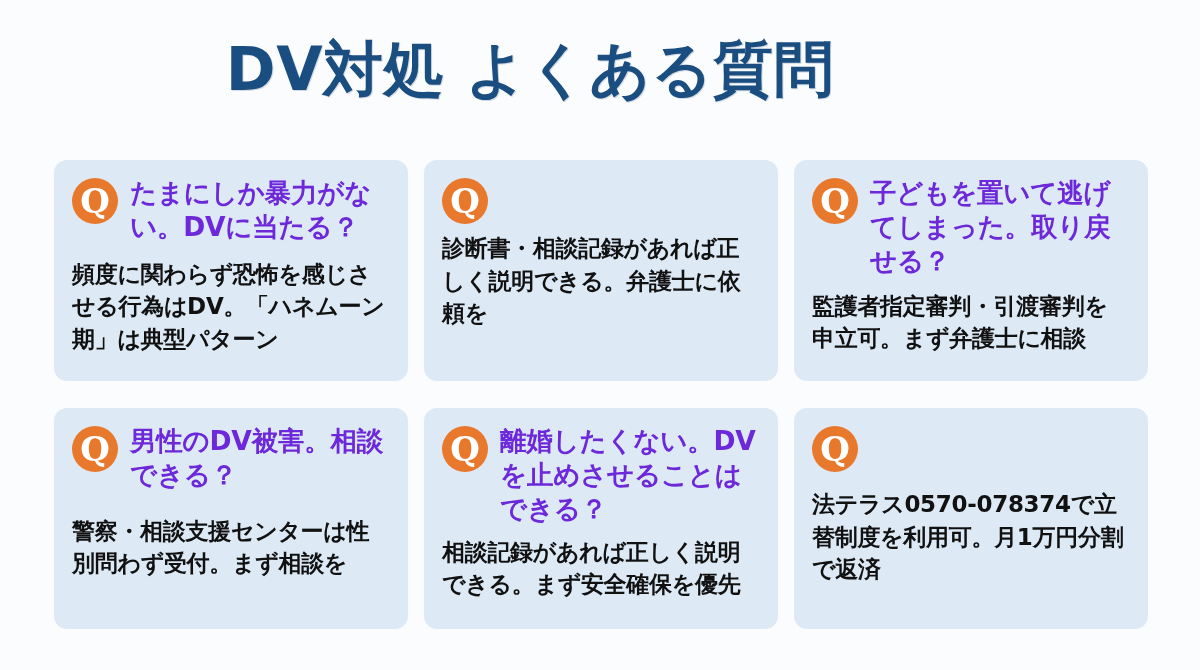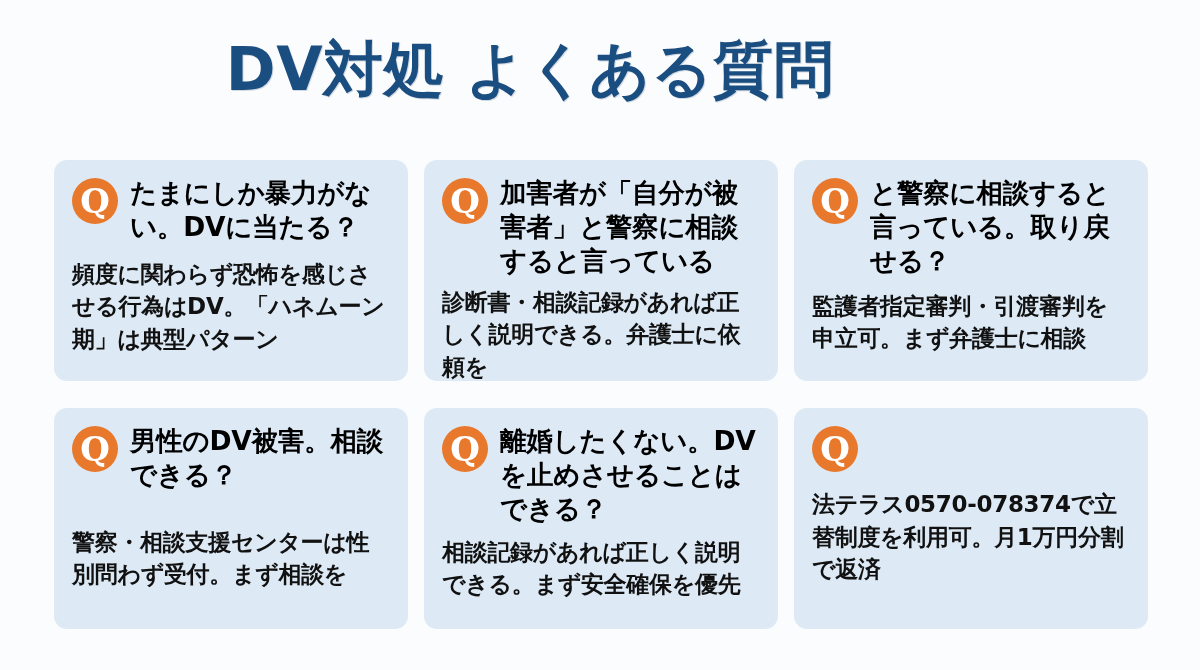--- a/index.html
+++ b/index.html
@@ -82,38 +82,38 @@
     line-height: 46px;
     text-align: center;
     margin-top: 2px;
   }
 
   .q-text {
     flex: 1 1 auto;
     font-size: 26.5px;
     line-height: 1.28;
     font-weight: 700;
-    color: #000000;
+    color: #6d28d9;
     letter-spacing: -0.2px;
   }
 
   .a-text {
     margin-top: 12px;
     font-size: 23px;
     line-height: 1.42;
     font-weight: 700;
     color: #111111;
     letter-spacing: -0.3px;
   }
 
   
   .card.c1 .a-text { margin-top: 14px; }
   .card.c2 .a-text { margin-top: 10px; font-family: Liberation Mono, monospace; }
   .card.c3 .a-text { margin-top: 12px; }
-  .card.c4 .a-text { margin-top: 34px; }
+  .card.c4 .a-text { margin-top: 23px; }
   .card.c5 .a-text { margin-top: 10px; }
   .card.c6 .a-text { margin-top: 16px; }
 </style>
 </head>
 <body>
 
 <div class="page">
 
   <div class="title-wrap">
     <h1 class="page-title">DV対処 よくある質問</h1>
@@ -125,29 +125,28 @@
       <div class="card-head">
         <div class="q-badge">Q</div>
         <div class="q-text">たまにしか暴力がない。DVに当たる？</div>
       </div>
       <div class="a-text">頻度に関わらず恐怖を感じさせる行為はDV。「ハネムーン期」は典型パターン</div>
     </div>
 
     <div class="card c2">
       <div class="card-head">
         <div class="q-badge">Q</div>
-        <div class="q-text">加害者が「自分が被害者」と警察に相談すると言っている</div>
       </div>
       <div class="a-text">診断書・相談記録があれば正しく説明できる。弁護士に依頼を</div>
     </div>
 
     <div class="card c3">
       <div class="card-head">
         <div class="q-badge">Q</div>
-        <div class="q-text">と警察に相談すると言っている。取り戻せる？</div>
+        <div class="q-text">子どもを置いて逃げてしまった。取り戻せる？</div>
       </div>
       <div class="a-text">監護者指定審判・引渡審判を申立可。まず弁護士に相談</div>
     </div>
 
     <div class="card c4">
       <div class="card-head">
         <div class="q-badge">Q</div>
         <div class="q-text">男性のDV被害。相談できる？</div>
       </div>
       <div class="a-text">警察・相談支援センターは性別問わず受付。まず相談を</div>

